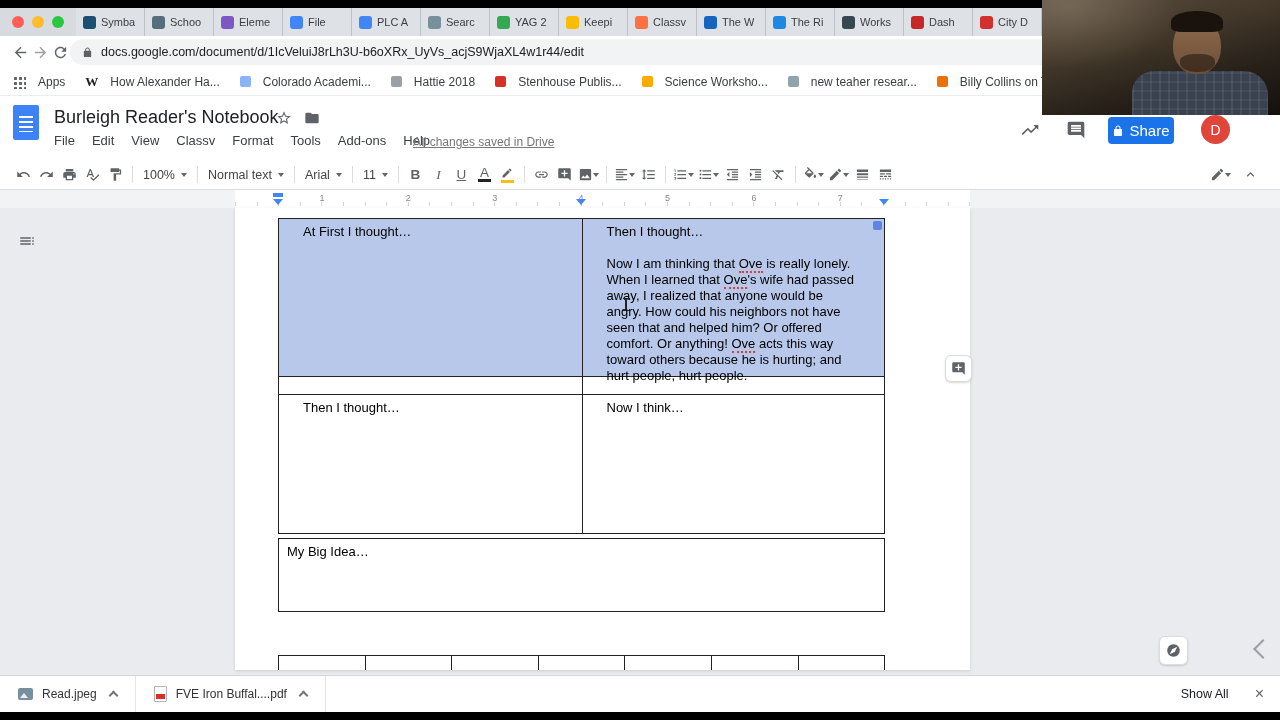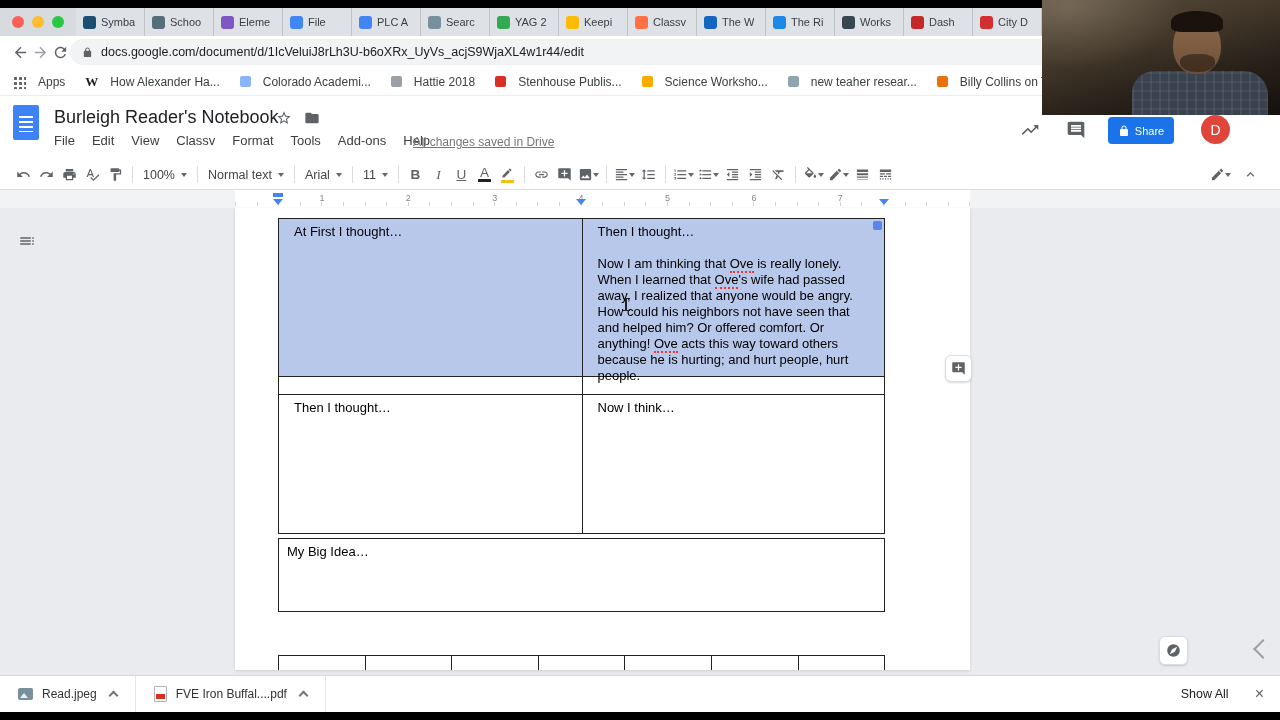--- a/index.html
+++ b/index.html
@@ -49,21 +49,21 @@
   .star-pos { left:276px; } .folder-pos { left:304px; }
   .menubar { position:absolute; left:54px; top:37px; display:flex; gap:17px; align-items:center; }
   .menu-item { font-size:13px; color:#3c4043; cursor:default; }
   .save-status { position:absolute; left:413px; top:39px; font-size:12px; color:#777; text-decoration:underline; }
   .hdr-icon { position:absolute; top:24px; width:22px; height:22px; }
   .hdr-icon svg { width:20px; height:20px; fill:#5f6368; }
   .trend-pos { left:1020px; } .bubble-pos { left:1066px; }
   .share-btn { position:absolute; left:1108px; top:21px; width:66px; height:27px; background:#1a73e8; border-radius:4px;
      display:flex; align-items:center; justify-content:center; gap:5px; }
   .share-btn svg { width:12px; height:12px; fill:#fff; }
-  .share-label { color:#fff; font-size:11px; }
+  .share-label { color:#fff; font-size:15px; }
   .avatar { position:absolute; left:1201px; top:19px; width:29px; height:29px; border-radius:50%; background:#e0453a;
      color:#fff; font-size:14px; display:flex; align-items:center; justify-content:center; }
 
   
   .toolbar { position:absolute; top:160px; left:0; width:100%; height:30px; background:#fff; border-bottom:1px solid #dadce0;
      display:flex; align-items:center; padding:0 12px; }
   .tb { height:24px; min-width:23px; display:flex; align-items:center; justify-content:center; border-radius:2px; padding:0 2px; }
   .tb svg { width:15px; height:15px; fill:#5f6368; }
   .tb-sep { width:1px; height:17px; background:#dadce0; margin:0 5px; flex:0 0 auto; }
   .tb-select { display:flex; align-items:center; gap:6px; padding:0 5px; height:24px; }
@@ -86,21 +86,21 @@
   .r-rect { position:absolute; top:3px; width:10px; height:4px; background:#4285f4; }
 
   
   .canvas { position:absolute; top:208px; left:0; width:100%; height:467px; background:#e9ebee; }
   .outline-btn { position:absolute; left:18px; top:24px; width:20px; height:20px; }
   .outline-btn svg { width:18px; height:18px; fill:#5f6368; }
   .page { position:absolute; left:235px; top:0; width:735px; height:462px; background:#fff; box-shadow:0 1px 3px rgba(0,0,0,.12); }
 
   .doc-table { position:absolute; left:43px; top:10px; width:607px; border:1px solid #222; }
   .trow { display:flex; }
-  .tcell { width:50%; padding:5px 15px; font-size:13px; line-height:16px; color:#000; position:relative; }
+  .tcell { width:50%; padding:5px 24px; font-size:13px; line-height:16px; color:#000; position:relative; }
   .tcell + .tcell { border-left:1px solid #222; }
   .row1 .tcell { height:157px; background:#b7c8ea; }
   .rowthin { height:19px; border-top:1px solid #222; border-bottom:1px solid #222; }
   .rowthin .tcell { height:17px; padding:0 8px; }
   .row2 .tcell { height:138px; background:#fff; }
   .cell-head { display:block; margin-bottom:16px; }
   .cell-body { display:block; }
   .sq { border-bottom:2px dotted #e53935; }
   .tbl-handle { position:absolute; right:2px; top:2px; width:9px; height:9px; background:#5c85e6; border-radius:2px; }
 

